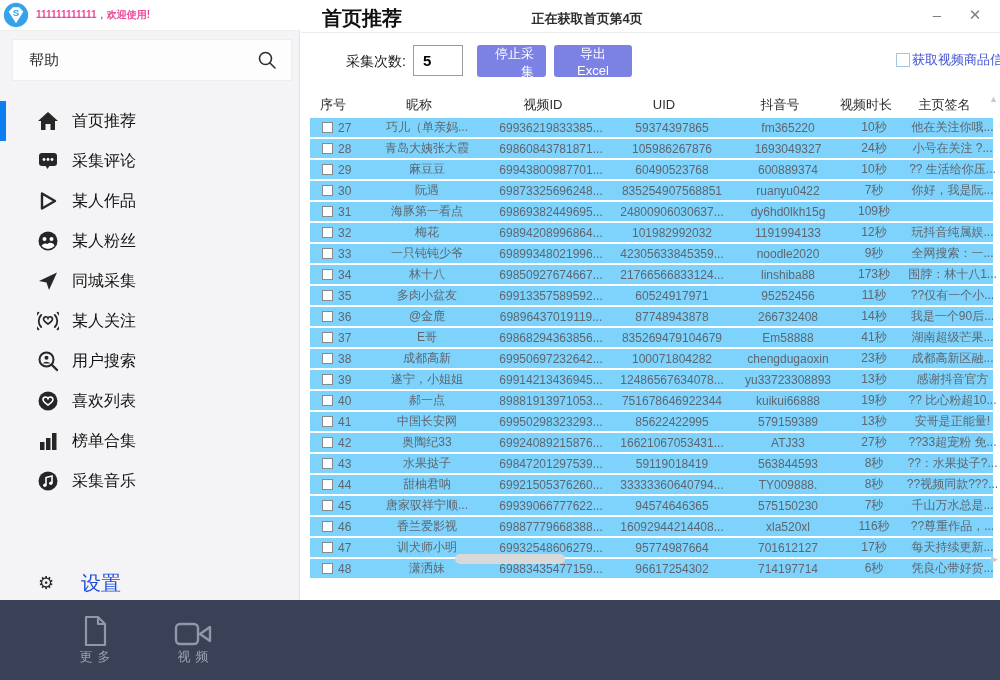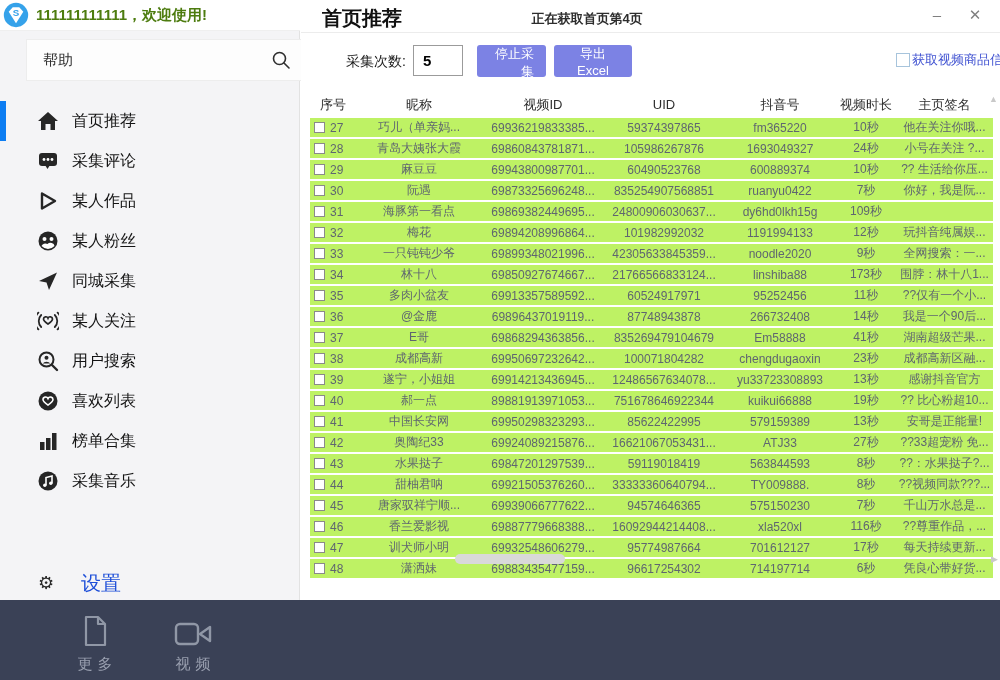--- a/index.html
+++ b/index.html
@@ -6,42 +6,42 @@
   html,body { width:1000px; height:680px; overflow:hidden;
     font-family:"Liberation Sans","DejaVu Sans",sans-serif; background:#fff; }
   .stage { position:relative; width:1000px; height:680px; }
 
   
   .left { position:absolute; left:0; top:0; width:300px; height:600px;
     background:#f4f4f6; border-right:1px solid #e2e2e2; }
   .welcome-bar { position:absolute; left:0; top:0; width:300px; height:31px;
     background:#fff; display:flex; align-items:center; border-bottom:1px solid #efefef;}
   .logo { width:26px; height:26px; margin-left:3px; flex:0 0 auto; }
-  .welcome-text { font-size:15px; font-weight:bold; color:#4d7c0f; margin-left:7px; white-space:nowrap; }
-  .searchbox { position:absolute; left:26px; top:39px; width:280px; height:42px;
+  .welcome-text { font-size:10px; font-weight:bold; color:#ec4899; margin-left:7px; white-space:nowrap; }
+  .searchbox { position:absolute; left:12px; top:39px; width:280px; height:42px;
     background:#fdfdfd; border:1px solid #ededed; display:flex; align-items:center; }
   .search-text { font-size:15px; color:#333; margin-left:16px; flex:1; }
   .search-icon { margin-right:14px; }
 
   .menu { position:absolute; left:0; top:101px; width:300px; }
   .menu-item { position:relative; height:40px; display:flex; align-items:center; cursor:pointer; }
   .menu-item .bar { position:absolute; left:0; top:0; width:6px; height:40px; background:transparent; }
   .menu-item.active .bar { background:#0d7df2; }
   .menu-item .micon { width:24px; height:22px; margin-left:36px; display:flex; align-items:center; justify-content:center; }
   .menu-item .mlabel { font-size:16px; color:#141414; margin-left:12px; }
   .settings-item { position:absolute; left:0; top:565px; width:300px; height:36px;
     display:flex; align-items:center; cursor:pointer; }
   .settings-item .micon { width:22px; margin-left:38px; font-size:18px; color:#2a2a2a; line-height:1; }
   .settings-item .mlabel { font-size:20px; color:#1d4ed8; margin-left:21px; }
 
   
   .bottombar { position:absolute; left:0; top:600px; width:1000px; height:80px; background:#3a4156; }
   .bb-item { position:absolute; top:10px; display:flex; flex-direction:column; align-items:center; cursor:pointer; }
   .bb-icon { height:38px; display:flex; align-items:flex-end; }
-  .bb-label { margin-top:7px; font-size:15px; color:#9aa0b0; letter-spacing:5px; white-space:nowrap; text-indent:5px;}
+  .bb-label { font-size:13px; color:#9aa0b0; letter-spacing:5px; white-space:nowrap; text-indent:5px;}
 
   
   .main { position:absolute; left:301px; top:0; width:699px; height:600px; background:#fff; }
   .main-header { position:absolute; left:0; top:0; width:699px; height:33px; border-bottom:1px solid #ececec; }
   .page-title { position:absolute; left:21px; top:5px; font-size:20px; font-weight:bold; color:#111; }
   .status-text { position:absolute; left:186px; top:10px; width:200px; text-align:center;
     font-size:13px; font-weight:bold; color:#2d2d2d; white-space:nowrap; }
   .win-btn { position:absolute; top:6px; font-size:15px; color:#7f7f7f; cursor:pointer; width:22px; text-align:center;}
   .win-min { right:52px; }
   .win-close { right:14px; }
@@ -59,21 +59,21 @@
   .goods-box { width:14px; height:14px; background:#fff; border:1px solid #a7c4dc; }
   .goods-label { font-size:13px; color:#3f51d1; margin-left:2px; white-space:nowrap; }
 
   
   .table-wrap { position:absolute; left:9px; top:92px; width:683px; }
   .thead { display:grid; grid-template-columns:46px 126px 122px 120px 112px 60px 97px;
     height:25px; align-items:center; }
   .thead span { text-align:center; font-size:13px; color:#2e2e2e; font-weight:500; white-space:nowrap; }
   .tbody { margin-top:1px; }
   .trow { display:grid; grid-template-columns:46px 126px 122px 120px 112px 60px 97px;
-    height:19px; margin-bottom:2px; background:#bef264; align-items:center; cursor:default; }
+    height:19px; margin-bottom:2px; background:#7dd3fc; align-items:center; cursor:default;padding-left:8px; }
   .trow .c { text-align:center; font-size:12px; color:#5f6670; white-space:nowrap; overflow:hidden; }
   .cell-idx { display:flex; align-items:center; }
   .row-cb { width:11px; height:11px; background:#fff; border:1px solid #8a8a8a; margin-left:4px; flex:0 0 auto; }
   .row-num { font-size:12px; color:#5f6670; margin-left:5px; }
 
   .hscroll { position:absolute; left:9px; top:553px; width:676px; height:12px; }
   .hscroll-thumb { position:absolute; left:145px; top:1px; width:110px; height:10px;
     background:#d9d9d9; border-radius:5px; }
   .arr { position:absolute; color:#c9c9c9; font-size:9px; line-height:1; }
   .arr-up { right:2px; top:95px; }

